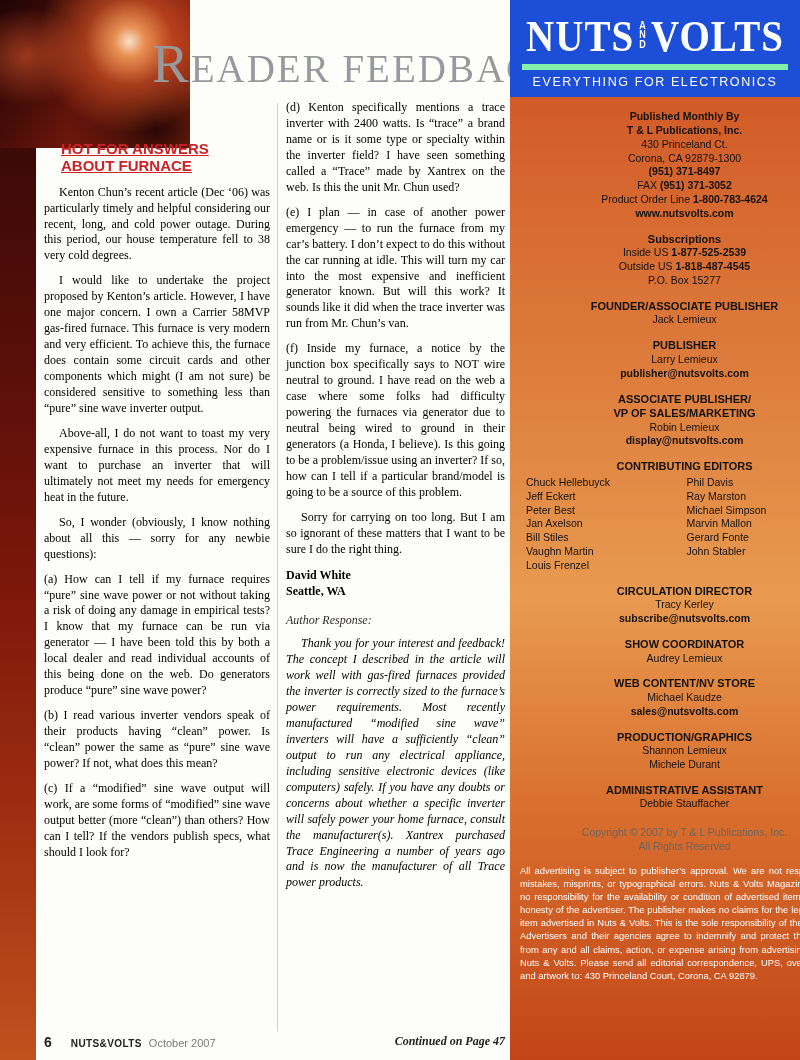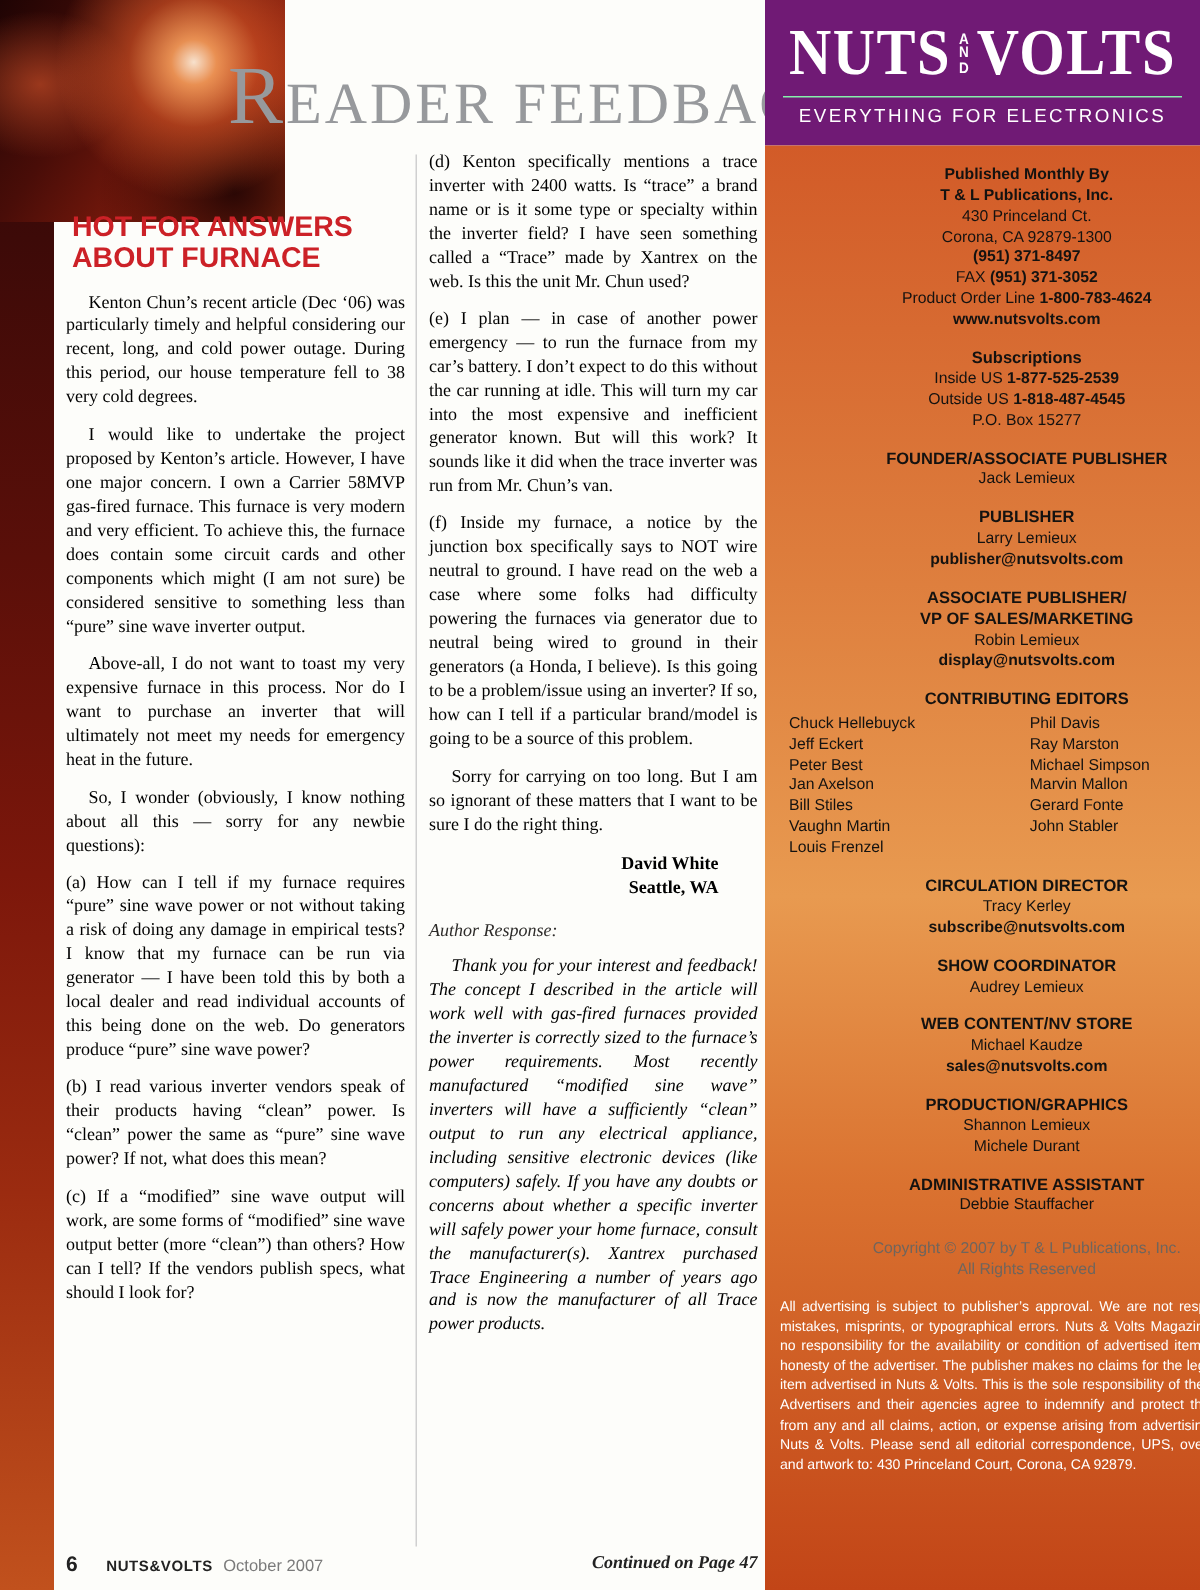--- a/index.html
+++ b/index.html
@@ -17,39 +17,39 @@
       radial-gradient(ellipse 90px 70px at 14% 38%, rgba(195,75,38,0.7), rgba(120,25,12,0) 70%),
       radial-gradient(ellipse 130px 115px at 82% 86%, rgba(35,5,4,0.95), rgba(35,5,4,0) 70%),
       linear-gradient(125deg,#1f0404 0%,#490d08 35%,#7b1a0c 65%,#a63412 100%);}
 
   
   .section-title{position:absolute;left:152px;top:36px;color:#97999c;letter-spacing:2px;white-space:nowrap;}
   .section-title .initial{font-size:55px;line-height:1;}
   .section-title .rest{font-size:39px;line-height:1;}
 
   
-  .brand-box{position:absolute;left:510px;top:0;width:290px;height:97px;background:#701a75;color:#fff;
+  .brand-box{position:absolute;left:510px;top:0;width:290px;height:97px;background:#1d4ed8;color:#fff;
              text-align:center;box-sizing:border-box;}
   .logo{display:flex;align-items:center;justify-content:center;margin-top:13px;font-weight:bold;
         font-size:39px;letter-spacing:1px;transform:scaleY(1.12);}
   .logo-and{display:inline-block;width:11px;font-family:"Liberation Sans",sans-serif;font-weight:bold;
             font-size:9px;line-height:0.9;word-break:break-all;margin:0 3px;letter-spacing:0;}
-  .tagline{margin:6px 12px 0;border-top:1px solid #86efac;padding-top:5px;
+  .tagline{margin:6px 12px 0;border-top:6px solid #86efac;padding-top:5px;
            font-family:"Liberation Sans",sans-serif;font-size:12.5px;letter-spacing:1.6px;}
 
   
   .col1{position:absolute;left:44px;top:141px;width:226px;}
   .col2{position:absolute;left:286px;top:100px;width:219px;}
   .col-divider{position:absolute;left:277px;top:103px;width:1px;height:928px;background:#d0d0d0;}
   .article-heading{color:#cc2127;font-family:"Liberation Sans",sans-serif;font-weight:bold;
-                   font-size:19px;line-height:1.12;margin:0 4px 10px;}
+                   font-size:15px;line-height:1.12;margin:0 17px 10px;text-decoration:underline;}
   .body-p{font-size:12px;line-height:1.33;text-align:justify;margin:0 0 9px;color:#000000;}
   .body-p.indent{text-indent:15px;}
   .body-p.italic{font-style:italic;}
-  .signature{text-align:right;padding-right:26px;font-weight:bold;font-size:12px;line-height:1.35;margin:0 0 12px;}
+  .signature{text-align:left;padding-right:26px;font-weight:bold;font-size:12px;line-height:1.35;margin:0 0 12px;}
   .ar-label{font-style:italic;font-size:12px;margin:14px 0 8px;color:#2e2c2a;}
 
   
   .masthead{position:absolute;left:510px;top:97px;width:349px;height:963px;box-sizing:border-box;
     background:linear-gradient(180deg,#d25b28 0%,#dd7c3c 28%,#e89a50 52%,#da7230 72%,#c24517 100%);
     font-family:"Liberation Sans",sans-serif;color:#141210;text-align:center;font-size:10.5px;
     line-height:1.32;padding-top:13px;}
   .mh-sec{margin-bottom:11px;}
   .mh-h{font-weight:bold;font-size:11px;}
   .b{font-weight:bold;}

